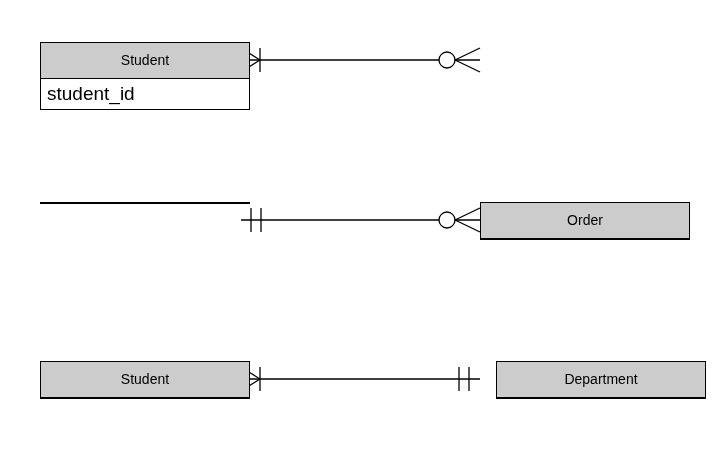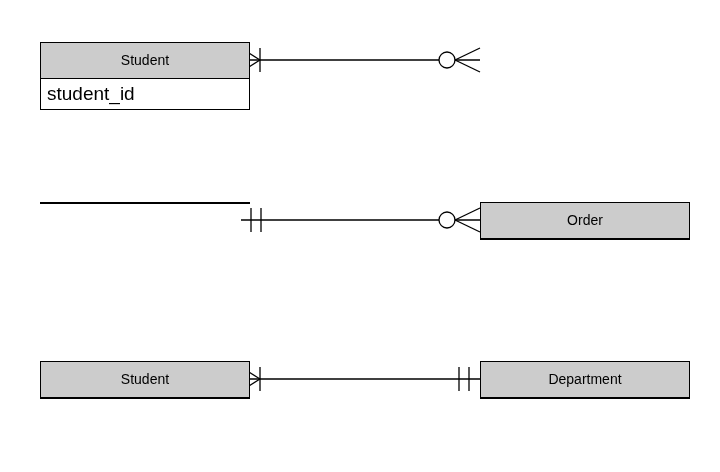--- a/index.html
+++ b/index.html
@@ -50,21 +50,21 @@
     color: #000000;
     white-space: nowrap;
     overflow: hidden;
   }
   
   .pos-student    { left: 40px;  top: 42px;  }
   .pos-course     { left: 480px; top: 42px;  }
   .pos-customer   { left: 40px;  top: 202px; }
   .pos-order      { left: 480px; top: 202px; }
   .pos-employee   { left: 40px;  top: 361px; }
-  .pos-department { left: 480px; top: 361px; }
+  .pos-department { left: 496px; top: 361px; }
 
   .edge {
     stroke: #000000;
     stroke-width: 1.3;
     fill: none;
   }
   .cardinality-circle {
     stroke: #000000;
     stroke-width: 1.3;
     fill: #ffffff;

